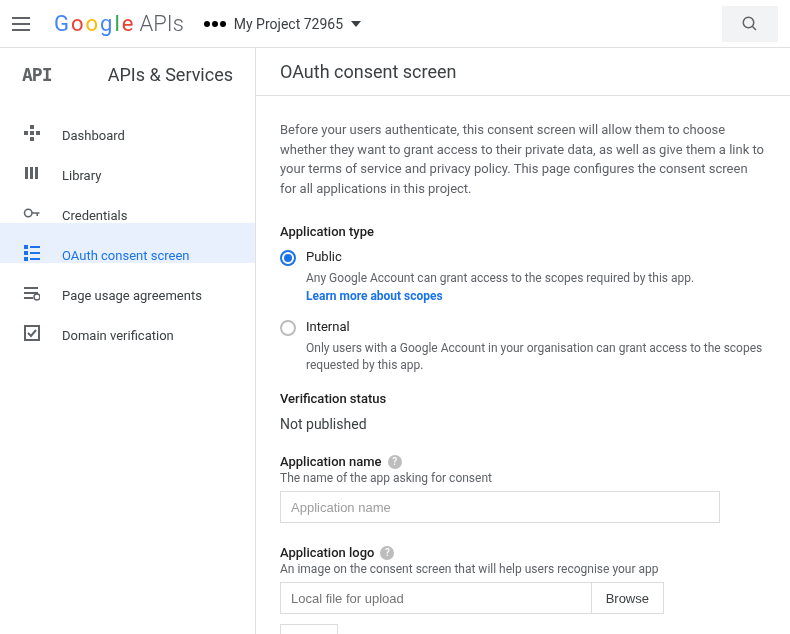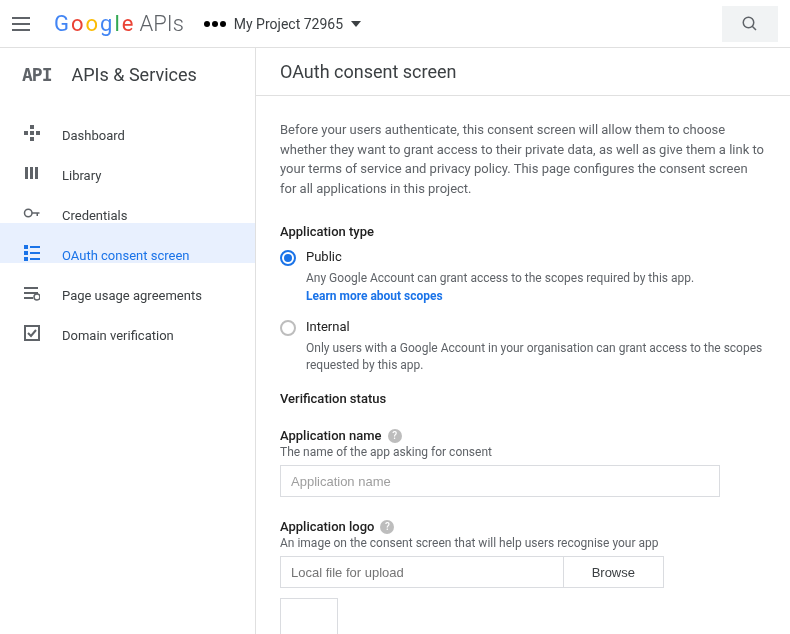--- a/index.html
+++ b/index.html
@@ -12,21 +12,21 @@
 .logo .apis { color: #5f6368; font-weight: 300; margin-left: 4px; }
 .project-picker { display: flex; align-items: center; gap: 8px; cursor: pointer; }
 .project-dots { display: flex; gap: 2px; }
 .project-dots i { width: 6px; height: 6px; background: #000; border-radius: 50%; }
 .project-dots i:nth-child(2){ background:#000; } .project-dots i:nth-child(3){ background:#000; }
 .project-name { font-size: 14px; color: #3c4043; }
 .caret { width: 0; height: 0; border-left: 5px solid transparent; border-right: 5px solid transparent; border-top: 6px solid #3c4043; }
 .search-box { margin-left: auto; width: 56px; height: 36px; background: #f1f3f4; display: flex; align-items: center; justify-content: center; cursor: pointer; }
 .layout { display: flex; height: calc(634px - 48px); }
 .sidebar { width: 256px; border-right: 1px solid #e0e0e0; padding-top: 12px; }
-.sidebar-title { display: flex; align-items: center; gap: 20px; padding: 4px 22px 18px; }
+.sidebar-title { display: flex; align-items: center; gap: 20px; padding: 4px 22px 18px; justify-content: space-between; }
 .api-logo { font-family: monospace; font-size: 18px; font-weight: bold; letter-spacing: -1px; color: #5f6368; }
 .sidebar-title-text { font-size: 18px; color: #3c4043; }
 .nav-item { display: flex; align-items: flex-end; gap: 20px; height: 40px; padding: 0 22px; font-size: 13px; color: #3c4043; cursor: pointer; }
 .nav-item.active { background: #e8f0fe; color: #1a73e8; }
 .nav-icon { width: 20px; height: 20px; display: flex; align-items: center; justify-content: center; color: #5f6368; flex-shrink: 0; }
 .nav-item.active .nav-icon { color: #1a73e8; }
 .content { flex: 1; overflow: auto; }
 .content-header { height: 48px; border-bottom: 1px solid #e0e0e0; display: flex; align-items: center; padding: 0 24px; }
 .content-title { font-size: 18px; color: #3c4043; }
 .content-body { padding: 24px; max-width: 560px; }
@@ -39,21 +39,21 @@
 .radio-label { font-size: 13px; color: #212121; }
 .radio-sub { font-size: 12px; color: #5f6368; margin: 2px 0 2px 26px; line-height: 1.4; }
 .radio-link { font-size: 12px; color: #1a73e8; margin: 0 0 16px 26px; cursor: pointer; display: block; font-weight: bold; }
 .field-label { font-size: 13px; font-weight: 500; color: #212121; margin-top: 22px; display: flex; align-items: center; gap: 6px; }
 .help-icon { width: 14px; height: 14px; border-radius: 50%; background: #bdbdbd; color: #fff; font-size: 10px; display: flex; align-items: center; justify-content: center; }
 .field-hint { font-size: 12px; color: #5f6368; margin: 2px 0 6px; }
 .text-input { width: 440px; height: 32px; border: 1px solid #dadce0; padding: 0 10px; font-size: 13px; color: #3c4043; }
 .text-input::placeholder { color: #9e9e9e; }
 .file-row { display: flex; width: 384px; }
 .file-input { flex: 1; height: 32px; border: 1px solid #dadce0; border-right: none; padding: 0 10px; font-size: 13px; }
-.browse-btn { height: 32px; padding: 0 28px; border: 1px solid #dadce0; background: #fff; font-size: 13px; color: #3c4043; cursor: pointer; }
+.browse-btn { height: 32px; padding: 0 14px; border: 1px solid #dadce0; background: #fff; font-size: 13px; color: #3c4043; cursor: pointer; }
 .logo-preview { margin-top: 10px; width: 58px; height: 58px; border: 1px solid #dadce0; display: flex; align-items: center; justify-content: center; }
 .status-text { font-size: 14px; color: #3c4043; margin-top: 4px; }
 svg { display: block; }
 </style>
 </head>
 <body>
 
 <div class="topbar">
   <div class="menu-btn">
       <span></span>
@@ -174,20 +174,21 @@
       <div class="radio-sub">Any Google Account can grant access to the scopes required by this app.</div>
       <a class="radio-link">Learn more about scopes</a>
 
       <div class="radio-row">
         <div class="radio"></div>
         <span class="radio-label">Internal</span>
       </div>
       <div class="radio-sub" style="margin-bottom:18px">Only users with a Google Account in your organisation can grant access to the scopes requested by this app.</div>
 
       <div class="section-label">Verification status</div>
+      <div class="status-text">Not published</div>
 
       <div class="field-label">
         <span>Application name</span>
         <span class="help-icon">?</span>
       </div>
       <div class="field-hint">The name of the app asking for consent</div>
       <input class="text-input" type="text" placeholder="Application name" style="">
 
       <div class="field-label">
         <span>Application logo</span>

